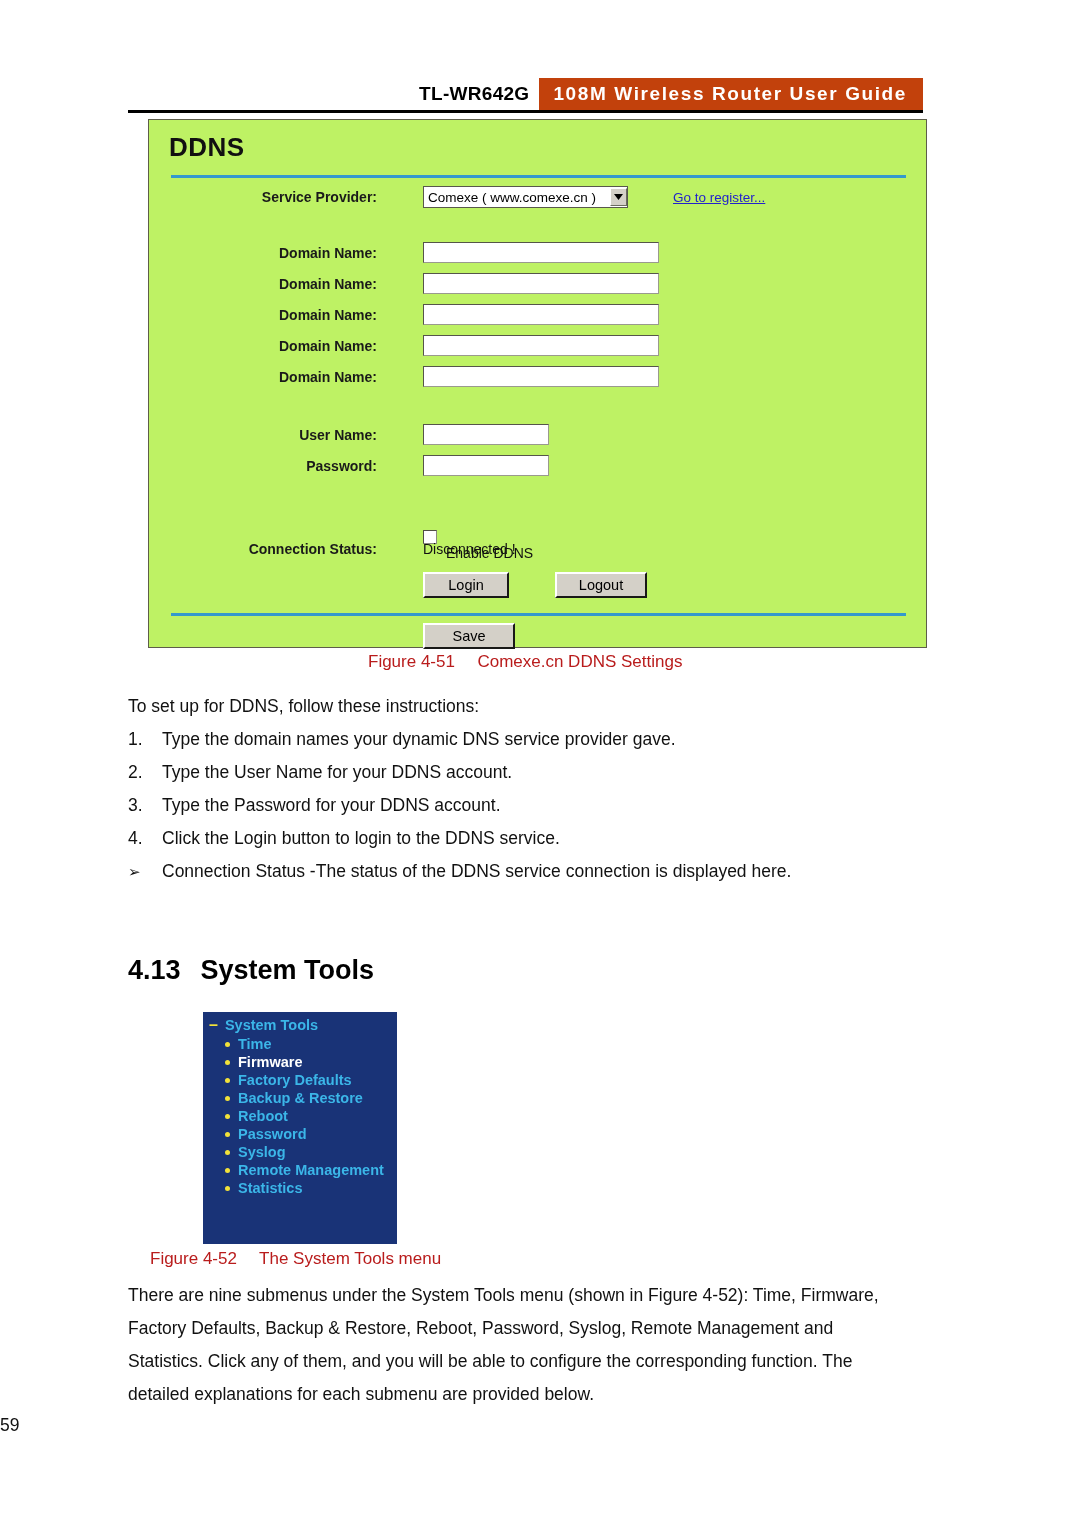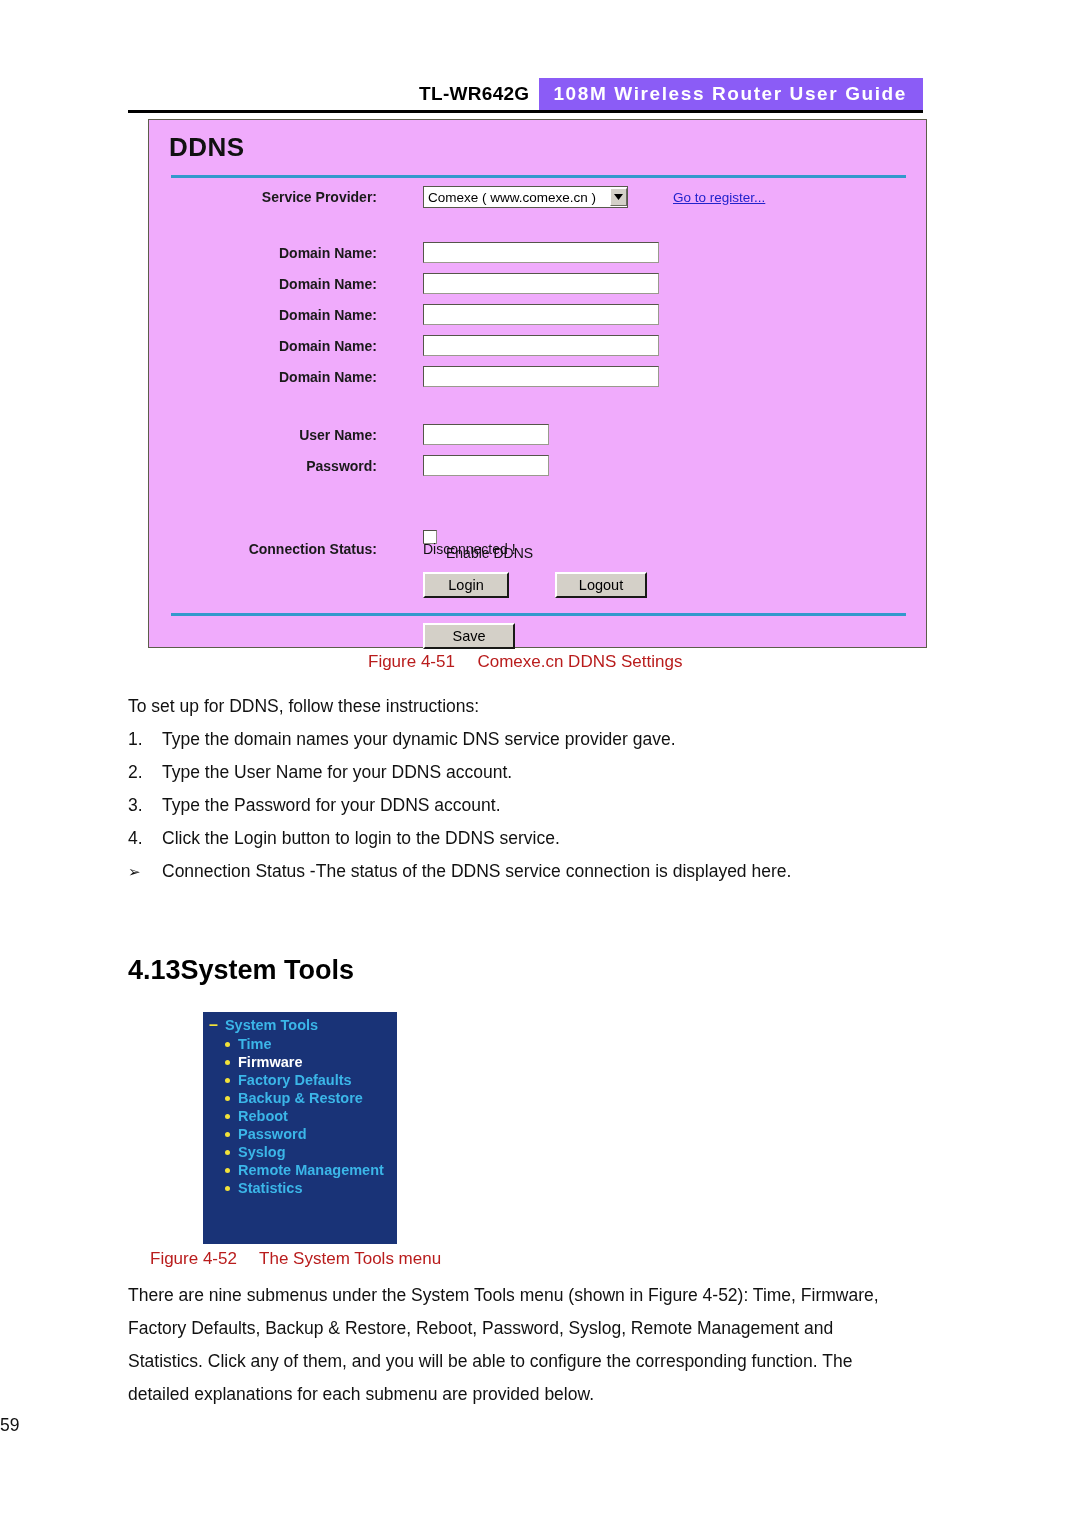--- a/index.html
+++ b/index.html
@@ -40,21 +40,21 @@
   .header-model {
     font-size: 19px;
     font-weight: bold;
     letter-spacing: 0.3px;
     color: #000;
     display: flex;
     align-items: center;
     padding-right: 10px;
   }
   .header-banner {
-    background: #8b5cf6;
+    background: #c2410c;
     color: #ffffff;
     font-size: 19px;
     font-weight: bold;
     letter-spacing: 1.6px;
     display: flex;
     align-items: center;
     padding: 0 16px 0 14px;
   }
   .header-rule {
     position: absolute;
@@ -65,21 +65,21 @@
     background: #000000;
   }
 
   
   .panel {
     position: absolute;
     left: 148px;
     top: 119px;
     width: 779px;
     height: 529px;
-    background: #f0abfc;
+    background: #bef264;
     border: 1px solid #5d5d4a;
     box-sizing: border-box;
     padding-left: 32px;
   }
   .panel-title {
     position: absolute;
     left: 20px;
     top: 12px;
     font-size: 26px;
     font-weight: bold;
@@ -237,21 +237,21 @@
   
   .section-heading {
     position: absolute;
     left: 128px;
     top: 955px;
     font-size: 27px;
     font-weight: bold;
     color: #000;
     white-space: nowrap;
   }
-  .sh-num { display: inline-block; margin-right: 0; }
+  .sh-num { display: inline-block; margin-right: 20px; }
 
   
   .menu {
     position: absolute;
     left: 203px;
     top: 1012px;
     width: 194px;
     height: 232px;
     background: #193377;
     box-sizing: border-box;

